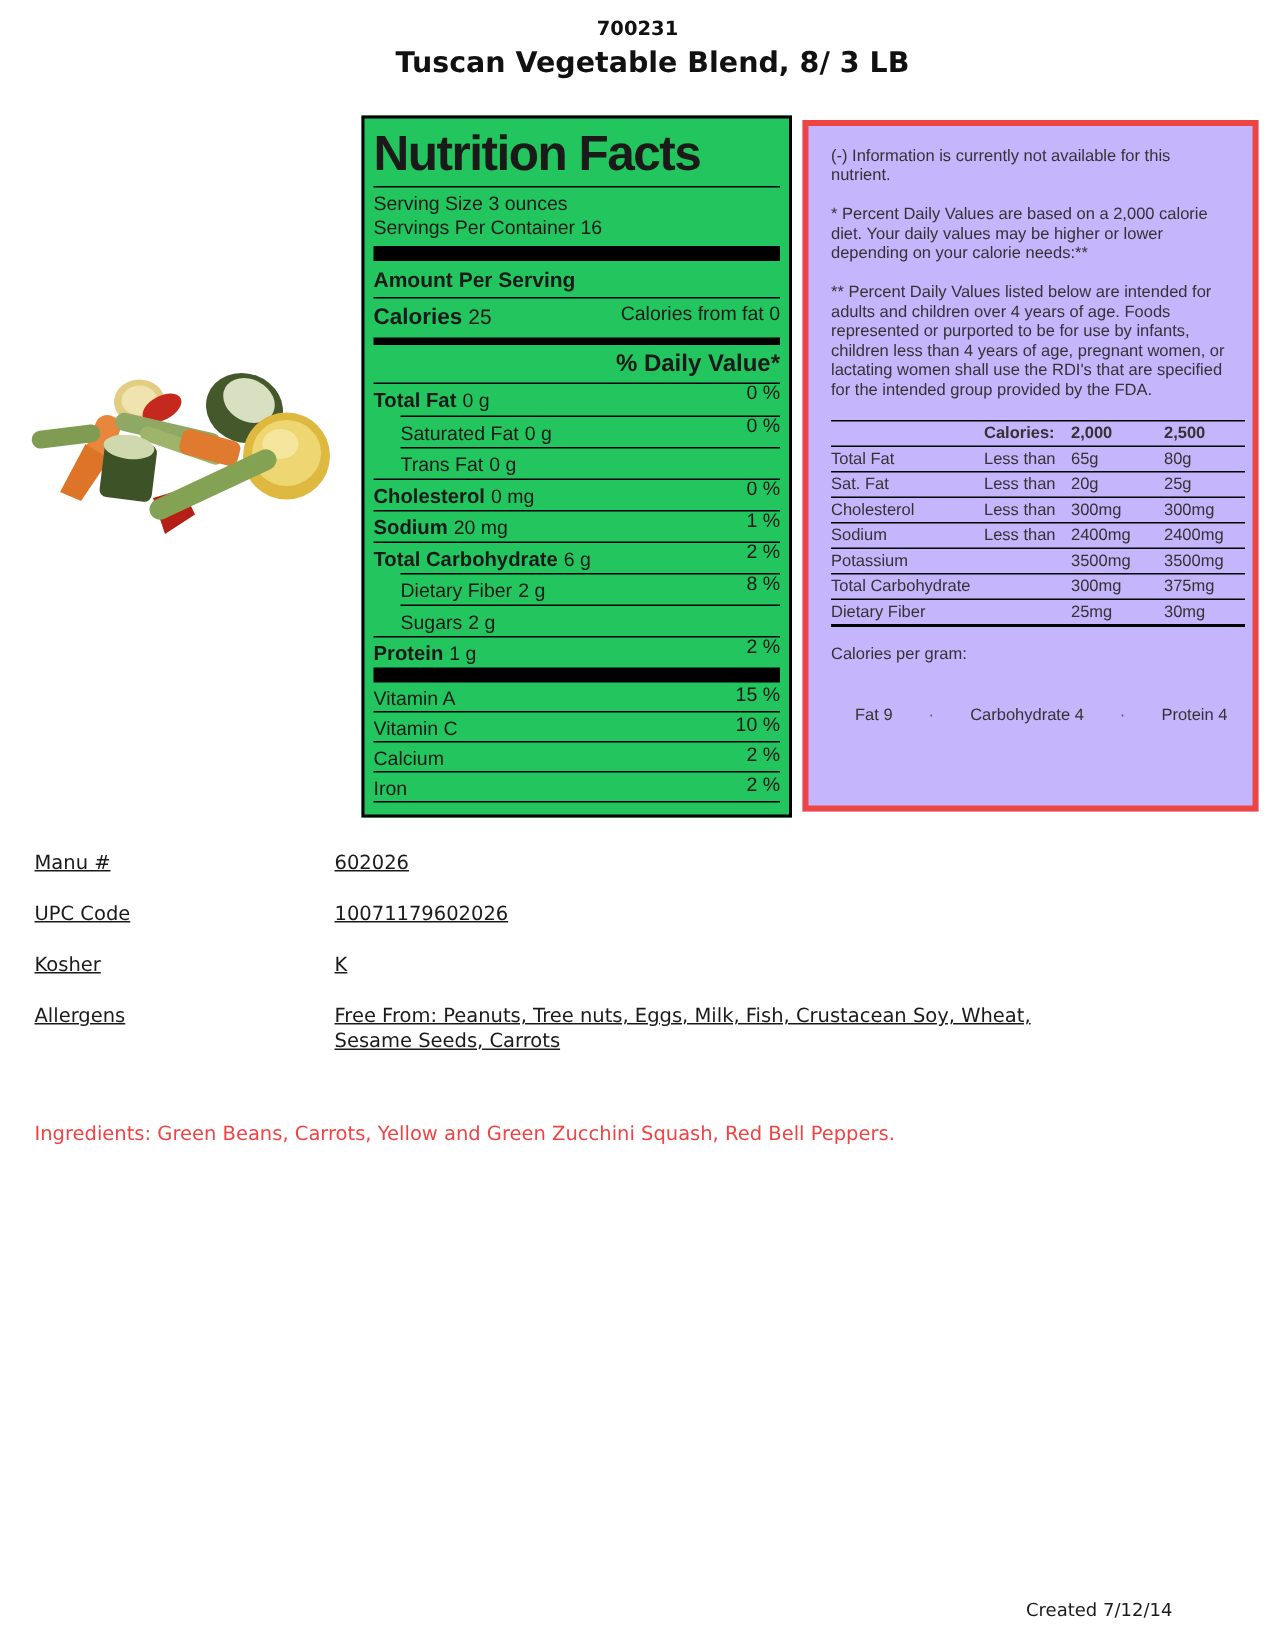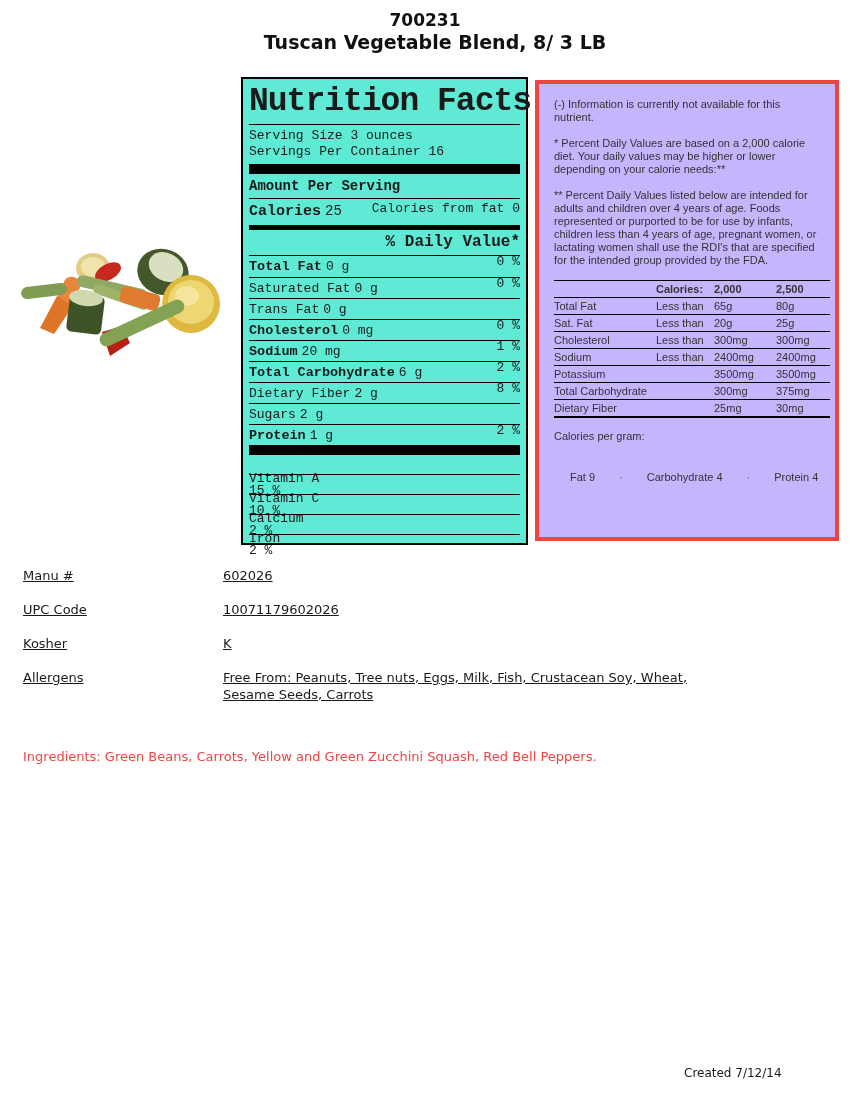--- a/index.html
+++ b/index.html
@@ -2,52 +2,52 @@
 <html><head>
 <meta charset="utf-8">
 <style>
   html,body{margin:0;padding:0;}
   body{
     width:850px;height:1100px;background:#ffffff;position:relative;
     font-family:"DejaVu Sans", sans-serif;color:#111;overflow:hidden;
   }
   
   .page-header{position:absolute;top:9px;left:0;width:850px;text-align:center;}
-  .page-header .item-no{font-size:17px;font-weight:bold;line-height:22px;}
+  .page-header .item-no{font-size:13px;font-weight:bold;line-height:22px;}
   .page-header .prod-name{font-size:19px;font-weight:bold;line-height:23px;margin-left:20px;}
 
   
   .photo{position:absolute;left:20px;top:240px;}
 
   
   .nf{
     position:absolute;left:241px;top:77px;width:287px;height:468px;
-    border:2px solid #000;box-sizing:border-box;background:#5eead4;
-    padding:2px 6px;font-family:Liberation Mono, monospace;color:#1a1a1a;
+    border:2px solid #000;box-sizing:border-box;background:#22c55e;
+    padding:2px 6px;font-family:Liberation Sans, sans-serif;color:#1a1a1a;
   }
   .nf-title{font-size:33px;font-weight:bold;letter-spacing:-1px;line-height:38px;margin:2px 0 3px 0;white-space:nowrap;}
   .nf-line{border-top:1px solid #000;height:0;}
   .nf-serving{font-size:13px;line-height:16px;padding:3px 0 4px;}
   .nf-bar10{height:10px;background:#000;}
   .nf-bar5{height:5px;background:#000;}
   .nf-aps{font-size:14px;font-weight:bold;padding:4px 0 3px;line-height:17px;}
   .nf-cal{display:flex;justify-content:space-between;border-top:1px solid #000;padding:3px 0 4px;line-height:18px;}
   .nf-cal .cal-left{font-size:14px;}
   .nf-cal .cal-left b{font-size:15px;}
   .nf-cal .cal-right{font-size:13px;position:relative;top:-2px;}
   .nf-dvh{font-size:16px;font-weight:bold;text-align:right;padding:4px 0;line-height:17px;border-bottom:1px solid #000;}
   .nf-row{display:flex;justify-content:space-between;font-size:13px;height:21px;box-sizing:border-box;
           padding-top:3px;border-top:1px solid #000;line-height:15px;}
   .nf-row.nob{border-top:none;}
-  .nf-row.ind{}
+  .nf-row.ind{margin-left:18px;}
   .nf-row b{font-size:13.5px;}
   .amt{margin-left:4px;}
   .dv{position:relative;top:-5px;font-size:13px;white-space:nowrap;}
   .vit{display:flex;justify-content:space-between;font-size:13px;height:20px;box-sizing:border-box;
-       padding-top:16px;border-bottom:1px solid #000;line-height:15px;flex-direction:column;}
+       padding-top:3px;border-bottom:1px solid #000;line-height:15px;}
   .vit .dv{top:-3px;}
 
   
   .sp{
     position:absolute;left:535px;top:80px;width:304px;height:461px;
     border:4px solid #ef4444;box-sizing:border-box;background:#c4b5fd;
     padding:14px 13px 0 15px;font-family:"Liberation Sans", sans-serif;
     font-size:11px;line-height:13px;color:#333;
   }
   .sp p{margin:0 0 13px 0;}

